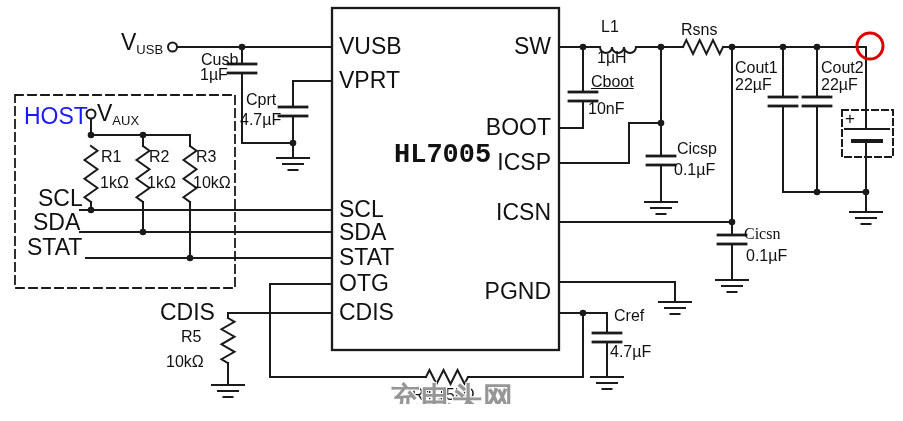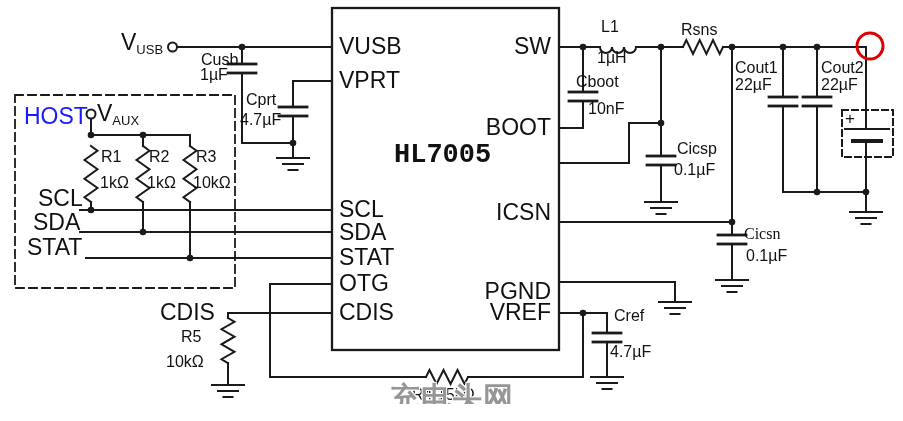--- a/index.html
+++ b/index.html
@@ -170,28 +170,28 @@
   <div class="lbl chipname" style="left:394px;top:142px;font-family:Liberation Mono, monospace;">HL7005</div>
   <div class="lbl big" style="left:339px;top:35px;">VUSB</div>
   <div class="lbl big" style="left:339px;top:69px;">VPRT</div>
   <div class="lbl big" style="left:339px;top:198px;">SCL</div>
   <div class="lbl big" style="left:339px;top:221px;">SDA</div>
   <div class="lbl big" style="left:339px;top:246px;">STAT</div>
   <div class="lbl big" style="left:339px;top:272px;">OTG</div>
   <div class="lbl big" style="left:339px;top:301px;">CDIS</div>
   <div class="lbl big rpin" style="left:435px;top:35px;">SW</div>
   <div class="lbl big rpin" style="left:435px;top:116px;">BOOT</div>
+  <div class="lbl big rpin" style="left:435px;top:151px;">ICSP</div>
   <div class="lbl big rpin" style="left:435px;top:201px;">ICSN</div>
   <div class="lbl big rpin" style="left:435px;top:280px;">PGND</div>
-  <div class="lbl big rpin" style="left:435px;top:301px;">VREF</div>
 
   <div class="lbl" style="left:601px;top:19px;">L1</div>
   <div class="lbl" style="left:597px;top:50px;">1µH</div>
   <div class="lbl" style="left:681px;top:22px;">Rsns</div>
-  <div class="lbl" style="left:576px;top:74px;">Cboot</div>
+  <div class="lbl" style="left:591px;top:74px;text-decoration:underline;">Cboot</div>
   <div class="lbl" style="left:588px;top:101px;">10nF</div>
   <div class="lbl" style="left:677px;top:141px;">Cicsp</div>
   <div class="lbl" style="left:674px;top:162px;">0.1µF</div>
   <div class="lbl" style="left:744px;top:226px;font-family:Liberation Serif, serif;">Cicsn</div>
   <div class="lbl" style="left:746px;top:248px;">0.1µF</div>
   <div class="lbl" style="left:735px;top:60px;">Cout1</div>
   <div class="lbl" style="left:735px;top:77px;">22µF</div>
   <div class="lbl" style="left:821px;top:60px;">Cout2</div>
   <div class="lbl" style="left:821px;top:77px;">22µF</div>
   <div class="lbl" style="left:845px;top:110px;font-size:17px;">+</div>

